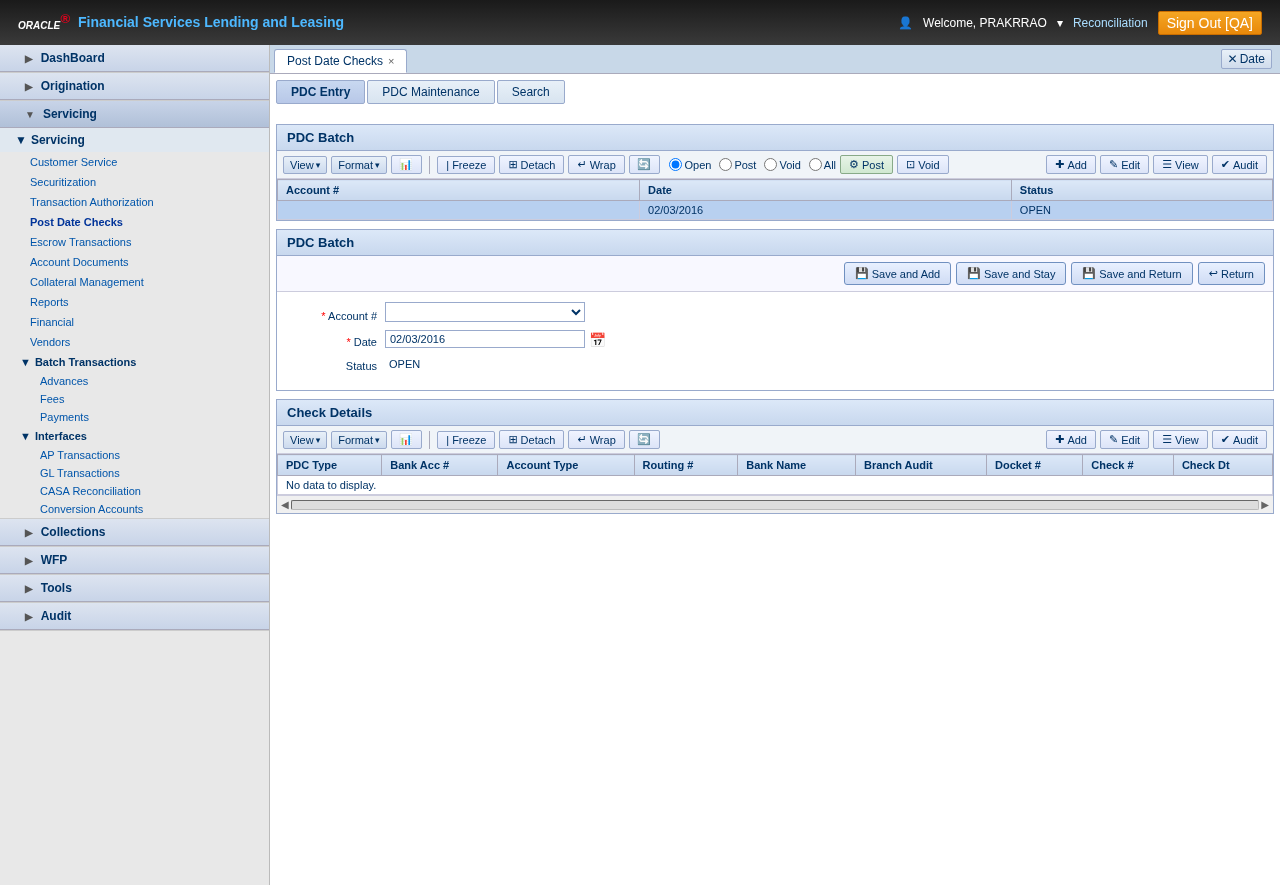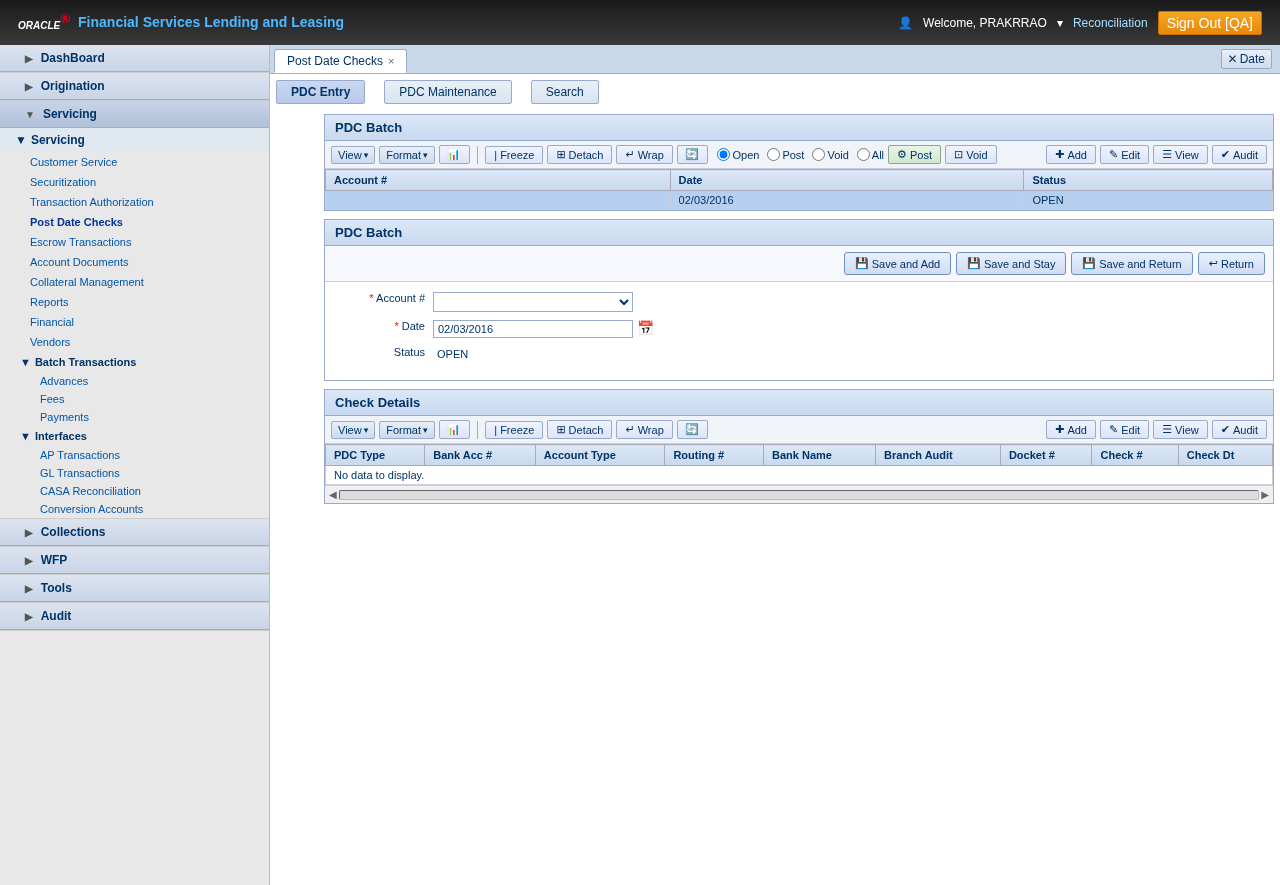--- a/index.html
+++ b/index.html
@@ -149,43 +149,42 @@
     .page-content {
       flex: 1;
       padding: 6px;
       overflow-y: auto;
       background: white;
     }
 
     
     .sub-tabs {
       display: flex;
-      gap: 19px;
-      margin-bottom: 10px;
+      gap: 2px;
+      margin-bottom: 20px;
     }
     .sub-tab {
       padding: 4px 14px;
       background: linear-gradient(to bottom, #e8f0f8, #d8e4f0);
       border: 1px solid #99aacc;
       color: #003366;
       cursor: pointer;
       font-size: 12px;
       border-radius: 2px;
     }
     .sub-tab.active {
       background: linear-gradient(to bottom, #c8d8f0, #b8c8e8);
       font-weight: bold;
     }
 
     
     .section-panel {
       border: 1px solid #99aacc;
       margin-bottom: 8px;
       background: white;
-      margin-left: 48px;
     }
     .section-header {
       background: linear-gradient(to bottom, #dce8f8, #c8d8ee);
       padding: 5px 10px;
       font-weight: bold;
       font-size: 13px;
       color: #003366;
       border-bottom: 1px solid #99aacc;
     }
     .section-body { padding: 0; }
@@ -240,21 +239,21 @@
     }
     .data-table tr.selected td { background: #b8d0f0; }
     .no-data { padding: 6px 8px; color: #666; font-size: 11px; }
 
     
     .form-area {
       padding: 10px 20px;
     }
     .form-row {
       display: flex;
-      align-items: flex-start;
+      align-items: flex-end;
       margin-bottom: 8px;
     }
     .form-label {
       width: 80px;
       text-align: right;
       margin-right: 8px;
       font-size: 11px;
       color: #003366;
     }
     .required-mark { color: red; }

